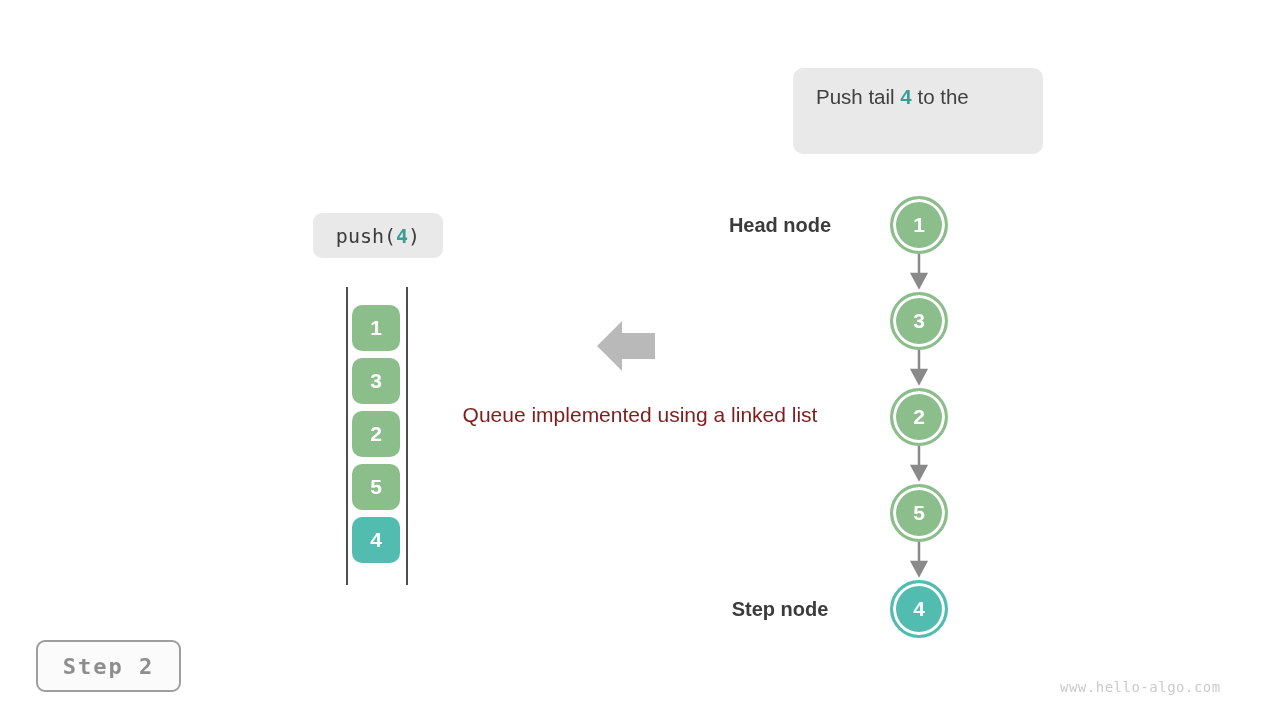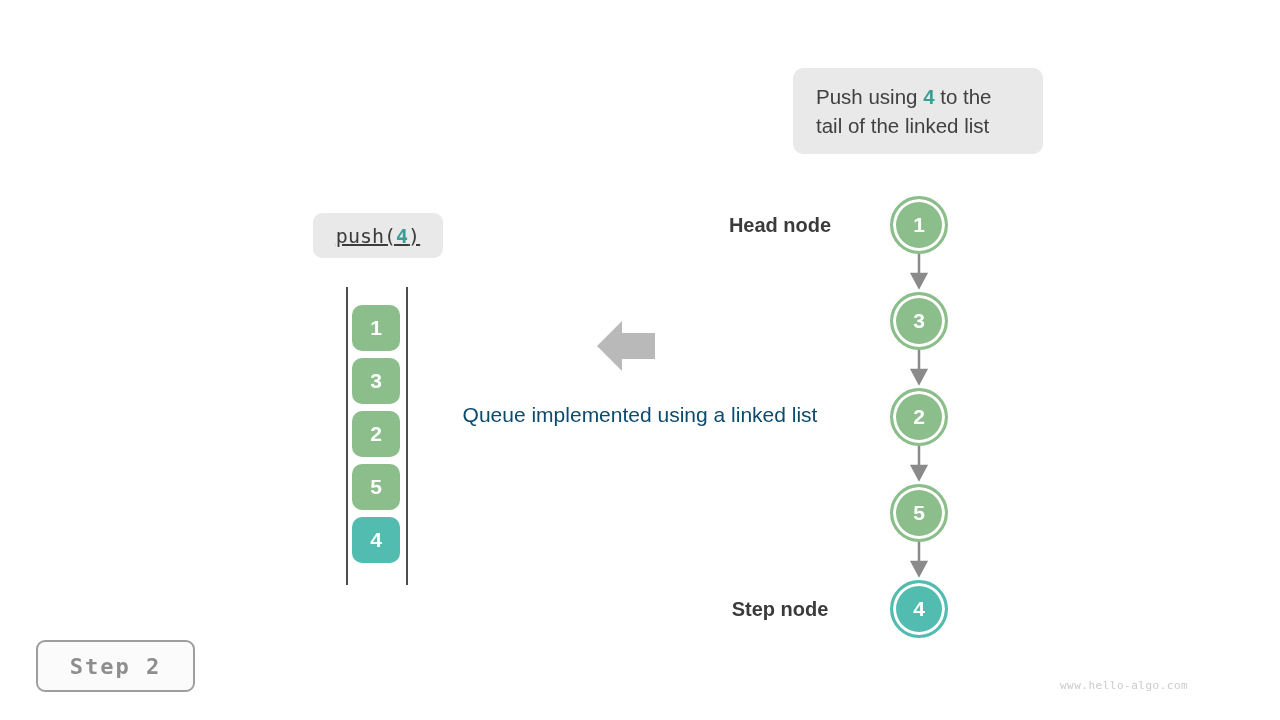--- a/index.html
+++ b/index.html
@@ -17,75 +17,74 @@
     font-size:20.5px;line-height:29px;color:#404040;
   }
   .hl{color:#3a9e94;font-weight:bold;}
 
   
   .push-box{
     left:313px;top:213px;width:130px;height:45px;
     background:#e9e9e9;border-radius:9px;
     display:flex;align-items:center;justify-content:center;
     font-family:"DejaVu Sans Mono", monospace;
-    font-size:20px;color:#3c3c3c;text-decoration:underline;
+    font-size:20px;color:#3c3c3c;
   }
 
   
   .stack-line{width:2px;height:298px;background:#4d4d4d;top:287px;}
   .stack-node{
     left:352px;width:48px;height:46px;border-radius:10px;
     display:flex;align-items:center;justify-content:center;
     color:#ffffff;font-weight:bold;font-size:21px;
   }
   .green-bg{background:#8cbe8c;}
   .teal-bg{background:#52bcb1;}
 
   
   .caption{
     left:340px;top:403px;width:600px;text-align:center;
-    font-size:21px;color:#0c4a6e;
+    font-size:21px;color:#7f1d1d;
   }
   .node-label{
     left:690px;width:180px;text-align:center;
     font-size:20px;font-weight:bold;color:#3b3b3b;line-height:28px;
   }
 
   
   .ll-node{
     left:890px;width:58px;height:58px;box-sizing:border-box;
     border-radius:50%;border:3px solid;
     box-shadow:inset 0 0 0 3px #ffffff;
     display:flex;align-items:center;justify-content:center;
     color:#ffffff;font-weight:bold;font-size:21px;z-index:2;
   }
   .ll-green{background:#8cbe8c;border-color:#8cbe8c;}
   .ll-teal{background:#52bcb1;border-color:#52bcb1;}
 
   
   .step-badge{
-    left:36px;top:640px;width:159px;height:52px;box-sizing:border-box;
+    left:36px;top:640px;width:145px;height:52px;box-sizing:border-box;
     background:#fbfbfb;border:2px solid #9e9e9e;border-radius:9px;
     display:flex;align-items:center;justify-content:center;
     font-family:"DejaVu Sans Mono", monospace;
     font-size:22px;font-weight:bold;color:#8e8e8e;letter-spacing:2px;
   }
 
   .watermark{
     left:1060px;top:679px;
     font-family:"DejaVu Sans Mono", monospace;
-    font-size:11px;color:#cbcbcb;letter-spacing:0.5px;
+    font-size:14px;color:#cbcbcb;letter-spacing:0.5px;
   }
 </style>
 </head>
 <body>
 
 <div class="abs callout">
-  <span>Push using </span><span class="hl">4</span><span> to the</span><br>
-  <span>tail of the linked list</span>
+  <span>Push tail </span><span class="hl">4</span><span> to the</span><br>
 </div>
 
 <div class="abs push-box">
   <span>push(</span>
     <span class="hl">4</span>
     <span>)</span>
 </div>
 
 <div class="abs stack-line" style="left:346px;"></div>
 <div class="abs stack-line" style="left:406px;"></div>

